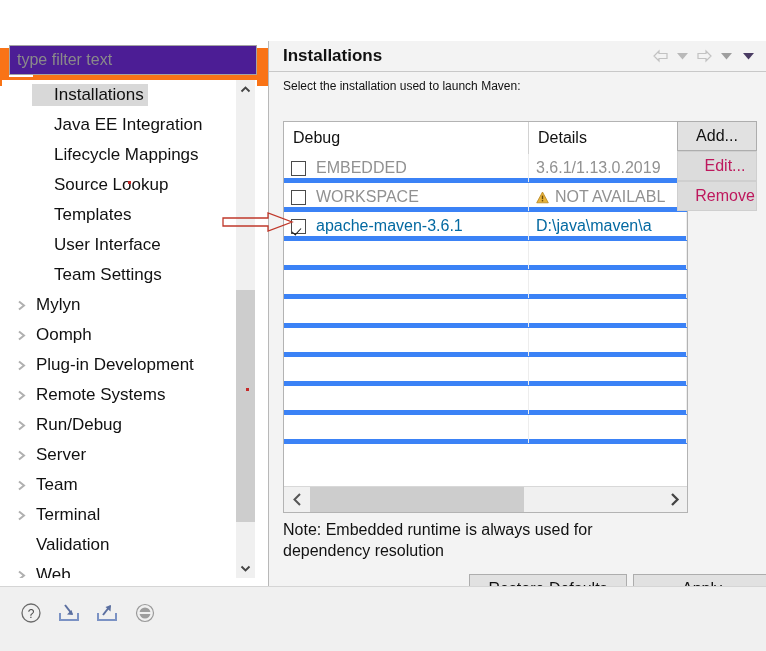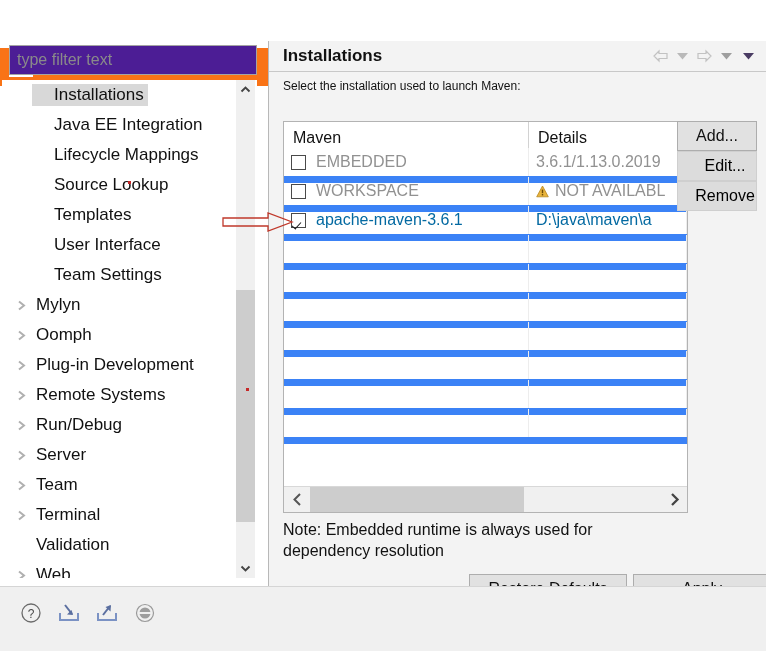--- a/index.html
+++ b/index.html
@@ -153,22 +153,21 @@
     display: flex; align-items: center;
     padding-left: 9px;
     height: 32px;
     border-right: 1px solid #d2d2d2;
     background:#ffffff;
   }
   .th.c1 { width: 245px; min-width: 245px; }
   .th.c2 { width: 158px; }
   .trow {
     display: flex; height: 29px;
-    border-bottom: 7px solid #3b82f6;
-    align-items: flex-end;
+    border-bottom: 5px solid #3b82f6;
   }
   .td {
     display: flex; align-items: center;
     height: 28px;
     padding-left: 7px;
     font-size: 16px;
     border-right: 1px solid #ededed;
     overflow: hidden; white-space: nowrap;
   }
   .td.c1 { width: 245px; min-width: 245px; }
@@ -220,21 +219,21 @@
   .tbtn {
     width: 80px; height: 30px;
     margin-bottom: 0;
     font-size: 16px;
     display: flex; align-items: center; justify-content: center;
     border: 1px solid #adadad;
     background: #e1e1e1;
     color: #111111;
   }
   .tbtn.disabled {
-    color: #000000;
+    color: #be185d;
     border-color: #cfcfcf;
     background: #dcdcdc;
     padding-left: 16px;
   }
 
   .note {
     position: absolute; left: 14px; top: 478px;
     width: 390px;
     font-size: 16px; color: #111111;
     line-height: 21px;
@@ -481,21 +480,21 @@
               <polygon points="0,1 11,1 5.5,7.5" fill="#4a3c63"></polygon>
             </svg>
         </div>
       </div>
     </div>
 
     <div class="rp-desc">Select the installation used to launch Maven:</div>
 
     <div class="table-outer">
       <div class="table-head">
-        <div class="th c1">Maven</div>
+        <div class="th c1">Debug</div>
         <div class="th c2">Details</div>
       </div>
       <div id="table-body">
           <div class="trow">
             <div class="td c1 dim">
               <span class="cbx"></span>
               <span>EMBEDDED</span>
             </div>
             <div class="td c2 dim">
               <span>3.6.1/1.13.0.2019</span>

